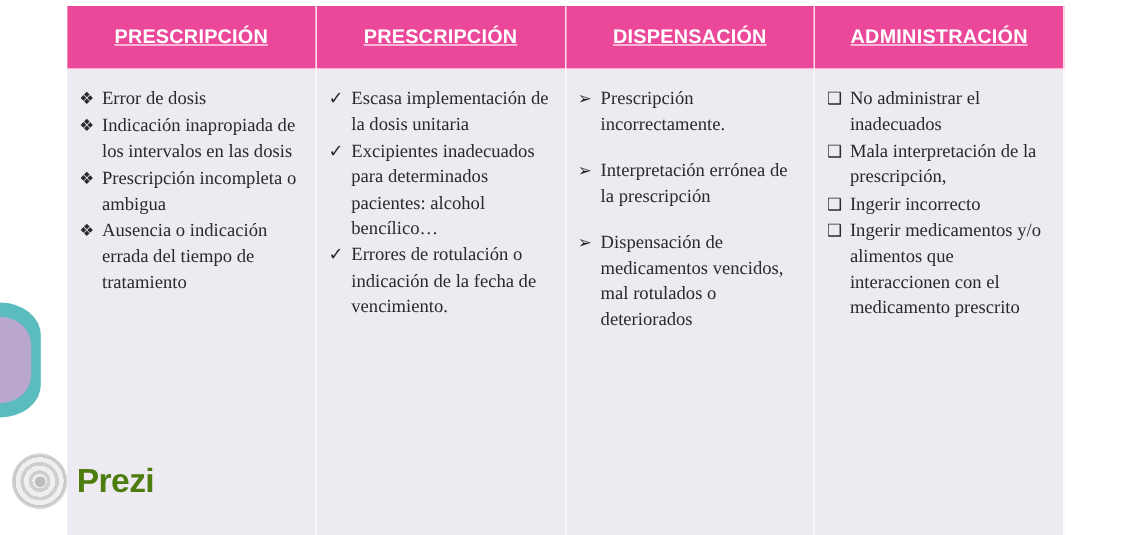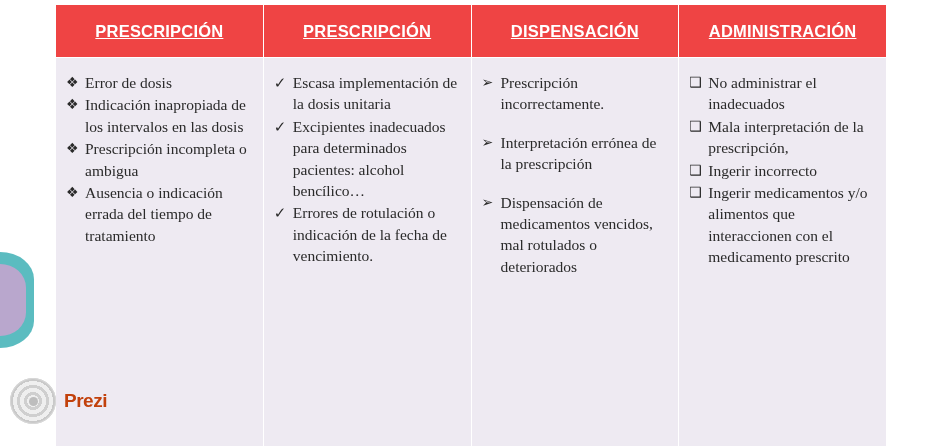--- a/index.html
+++ b/index.html
@@ -43,21 +43,21 @@
     top: 4px;
     width: 832px;
     height: 438px;
   }
   table.matrix {
     border-collapse: collapse;
     width: 832px;
     table-layout: fixed;
   }
   table.matrix th {
-    background: #ef4444;
+    background: #ec4899;
     color: #ffffff;
     height: 52px;
     vertical-align: middle;
     text-align: center;
     font-size: 16.5px;
     font-weight: bold;
     border: 1px solid #ffffff;
     padding: 0 4px;
   }
   table.matrix th .hdr {
@@ -131,23 +131,23 @@
     position: absolute;
     left: 50%;
     top: 50%;
     width: 9px;
     height: 9px;
     margin: -4.5px 0 0 -4.5px;
     border-radius: 50%;
     background: #bdbdbd;
   }
   #prezi-word {
-    font-size: 19px;
+    font-size: 28px;
     font-weight: bold;
-    color: #c2410c;
+    color: #4d7c0f;
     letter-spacing: -0.5px;
   }
 </style>
 </head>
 <body>
 
 <div id="deco-left-teal"></div>
 <div id="deco-left-purple"></div>
 
 <div id="table-wrap">

